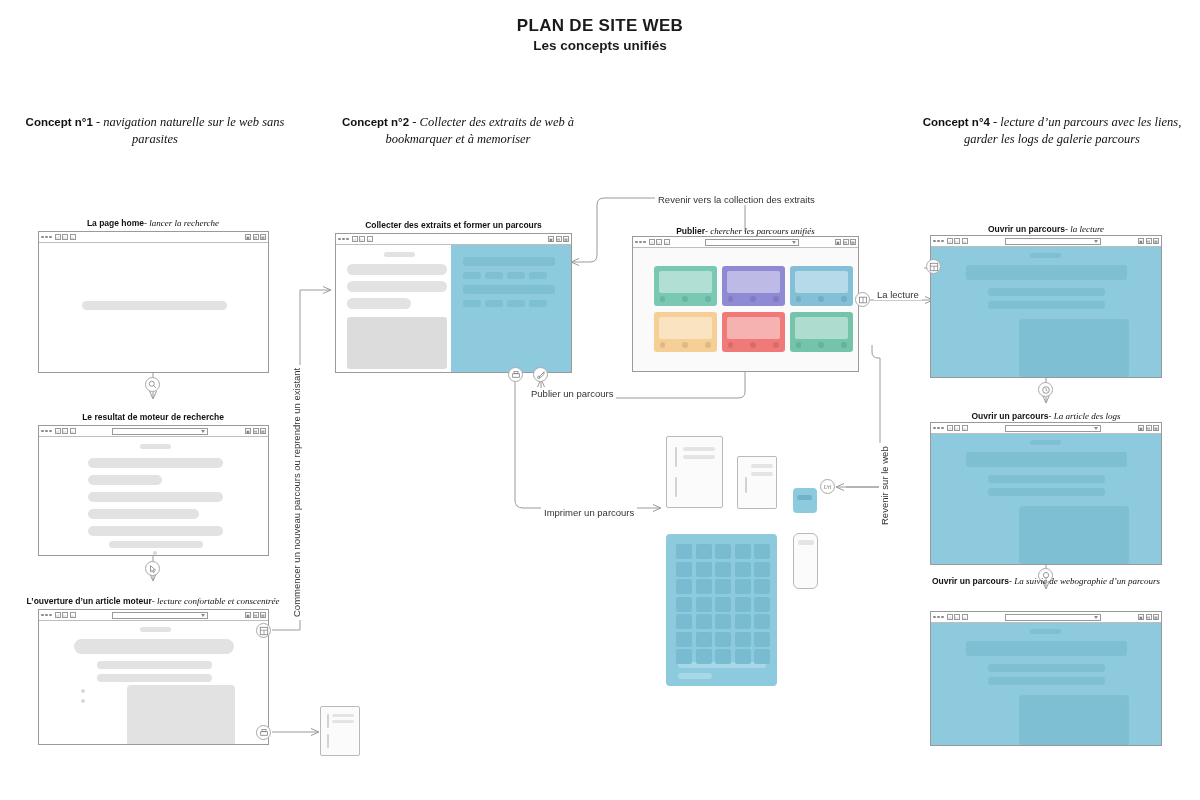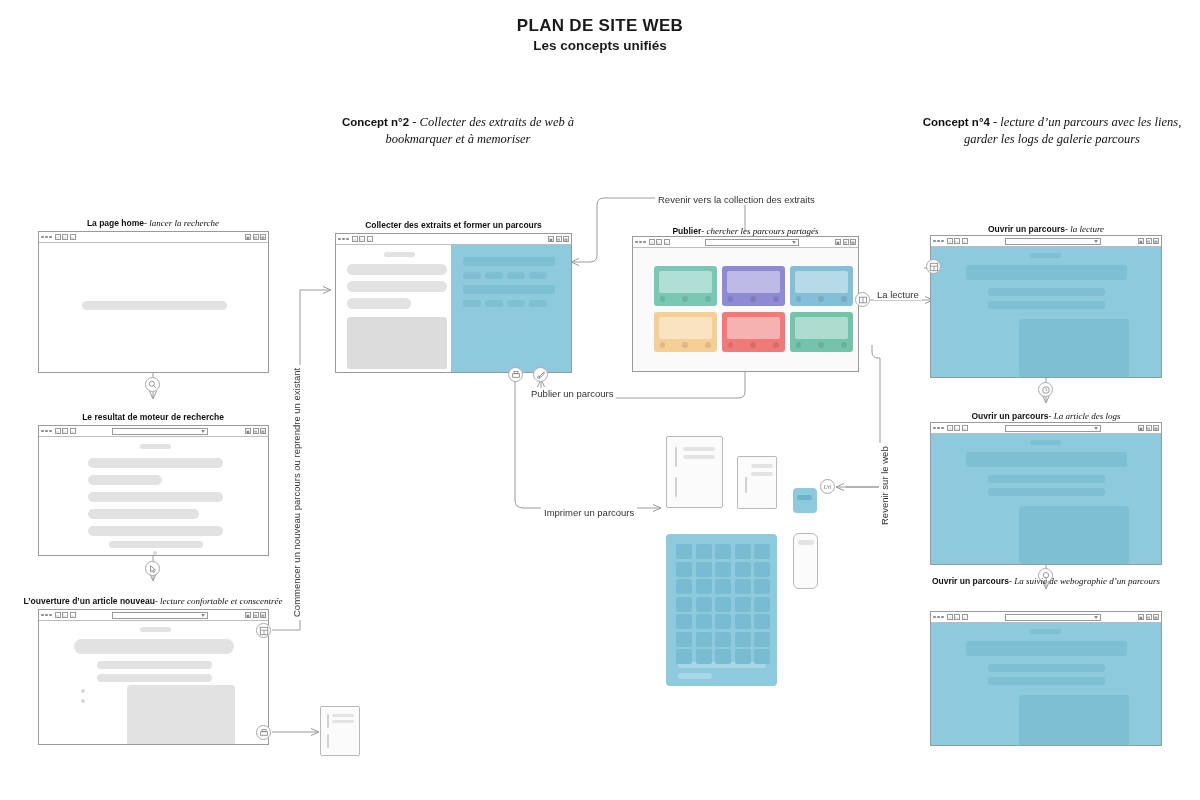--- a/index.html
+++ b/index.html
@@ -111,20 +111,24 @@
   svg.wires { position: absolute; left: 0; top: 0; width: 1200px; height: 800px; pointer-events: none; }
 </style>
 </head>
 <body>
 
 <div id="root">
 
   <div class="doc-title">PLAN DE SITE WEB</div>
   <div class="doc-subtitle">Les concepts unifiés</div>
 
+  <div class="concept-head" style="left:10px;top:114px;width:290px;">
+    <span class="c-label">Concept n°1</span>
+    <span class="c-text">- navigation naturelle sur le web sans parasites</span>
+  </div>
   <div class="concept-head" style="left:318px;top:114px;width:280px;">
     <span class="c-label">Concept n°2</span>
     <span class="c-text">- Collecter des extraits de web à bookmarquer et à memoriser</span>
   </div>
   <div class="concept-head" style="left:912px;top:114px;width:280px;">
     <span class="c-label">Concept n°4</span>
     <span class="c-text">- lecture d’un parcours avec les liens, garder les logs de galerie parcours</span>
   </div>
 
   <svg class="wires">
@@ -233,21 +237,21 @@
     </div>
   </div>
 
   <div class="nodeicon" style="left:145px;top:561px;">
     <svg width="10" height="10" viewBox="0 0 12 12">
         <path d="M3,2 L3,9.5 L5,7.8 L6.4,10.4 L7.6,9.8 L6.3,7.3 L9,7.2 Z" fill="none" stroke="#777" stroke-width=".9"></path>
       </svg>
   </div>
 
   <div class="mock-title" style="left:20px;top:596px;width:266px;">
-    <span class="mt-b">L’ouverture d’un article nouveau</span><span class="mt-i">- lecture confortable et conscentrée</span>
+    <span class="mt-b">L’ouverture d’un article moteur</span><span class="mt-i">- lecture confortable et conscentrée</span>
   </div>
   <div class="browser" style="left:38px;top:609px;width:231px;height:136px;">
     <div class="chrome">
       <span class="dots">
           <i></i>
           <i></i>
           <i></i>
         </span>
       <span class="btns">
           <b>◁</b>
@@ -412,21 +416,21 @@
       <div class="cell" style="left: 88px; top: 115px; width: 16px; height: 15px;"></div>
     </div>
 
   <div class="nodeicon" style="left:820px;top:479px;">
     <span class="tx">Url</span>
   </div>
 
   <div class="conn-label" style="left:655px;top:194px;">Revenir vers la collection des extraits</div>
 
   <div class="mock-title" style="left:632px;top:226px;width:227px;">
-    <span class="mt-b">Publier</span><span class="mt-i">- chercher les parcours partagés</span>
+    <span class="mt-b">Publier</span><span class="mt-i">- chercher les parcours unifiés</span>
   </div>
   <div class="browser" style="left:632px;top:236px;width:227px;height:136px;">
     <div class="chrome">
       <span class="dots">
           <i></i>
           <i></i>
           <i></i>
         </span>
       <span class="btns">
           <b>◁</b>

